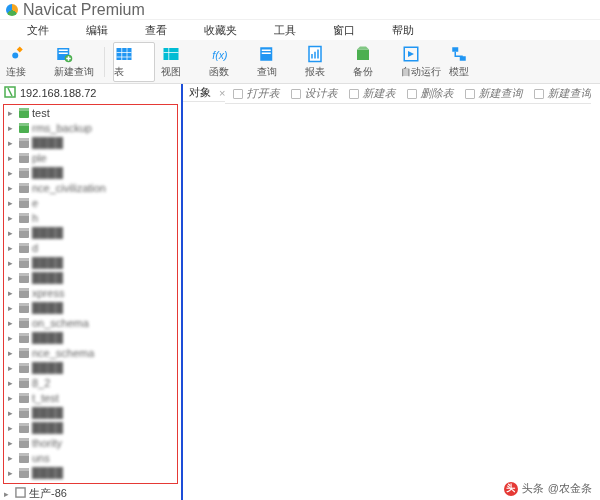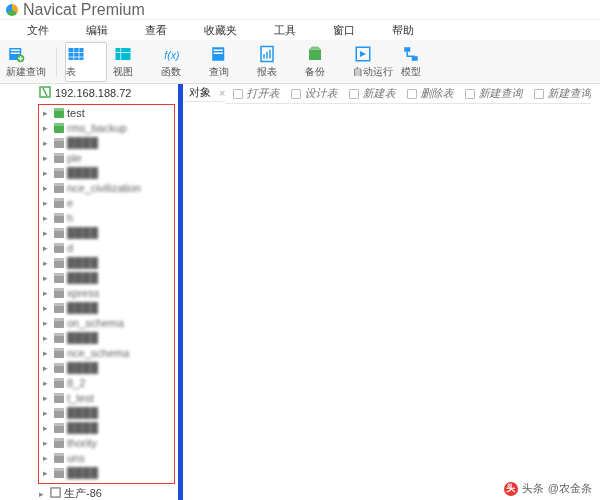--- a/index.html
+++ b/index.html
@@ -9,21 +9,21 @@
 .title-bar .title-text { font-size:16px; color:#666; }
 .menu-bar { height:20px; background:#fff; display:flex; align-items:center; padding:0 4px; gap:14px; font-size:11px; color:#333; }
 .menu-bar span { cursor:default;margin-left:23px; }
 .toolbar { height:44px; background:#f7f7f7; border-bottom:1px solid #e0e0e0; display:flex; align-items:center; padding:0 6px; gap:6px; }
 .tb-item { display:flex; flex-direction:column; align-items:flex-start; justify-content:center; width:42px; height:40px; font-size:10px; color:#555; }
 .tb-item.active { background:#fff; border:1px solid #d0d0d0; border-radius:2px; }
 .tb-icon { width:20px; height:20px; display:flex; align-items:center; justify-content:center; margin-bottom:1px; }
 .tb-icon svg { width:18px; height:18px; }
 .tb-sep { width:1px; height:30px; background:#e0e0e0; margin:0 2px; }
 .main { display:flex; height:416px; }
-.sidebar { width:183px; border-right:5px solid #1d4ed8; overflow:hidden;padding-left:35px; }
+.sidebar { width:183px; border-right:2px solid #1d4ed8; overflow:hidden; }
 .conn-row { display:flex; align-items:center; height:18px; padding-left:4px; gap:4px; font-size:11px; color:#333; }
 .db-list { border:1.5px solid #e53935; margin:2px 3px; height:380px; overflow:hidden; }
 .tree-item { display:flex; align-items:center; height:15px; padding-left:4px; gap:3px; font-size:11px; color:#444; white-space:nowrap; }
 .tree-item.selected { background:#fff; }
 .tree-item .tri { width:8px; color:#888; font-size:9px; }
 .tree-item .dbicon { width:10px; height:10px; background:#9e9e9e; border-radius:1px; position:relative; flex-shrink:0; }
 .tree-item .dbicon::before { content:""; position:absolute; top:0; left:0; right:0; height:3px; background:#bdbdbd; border-radius:1px 1px 0 0; }
 .tree-item.green-db .dbicon { background:#4caf50; }
 .tree-item.green-db .dbicon::before { background:#81c784; }
 .tree-item .label { overflow:hidden; }
@@ -53,20 +53,29 @@
     <span>收藏夹</span>
     <span>工具</span>
     <span>窗口</span>
     <span>帮助</span>
   </div>
 
 <div class="toolbar" id="toolbar">
     <div class="tb-item">
       <div class="tb-icon">
         <svg viewBox="0 0 24 24">
+          <path fill="#2196f3" d="M7 14a4 4 0 1 1 8 0 4 4 0 0 1-8 0z"></path>
+          <path fill="#ff9800" d="M13 6l4-4 4 4-4 4z"></path>
+        </svg>
+      </div>
+      <div>连接</div>
+    </div>
+    <div class="tb-item">
+      <div class="tb-icon">
+        <svg viewBox="0 0 24 24">
           <rect x="3" y="4" width="16" height="16" fill="#2196f3"></rect>
           <rect x="5" y="6" width="12" height="2" fill="#fff"></rect>
           <rect x="5" y="10" width="12" height="2" fill="#fff"></rect>
           <circle cx="18" cy="18" r="5" fill="#4caf50"></circle>
           <path d="M15 18h6M18 15v6" stroke="#fff" stroke-width="2"></path>
         </svg>
       </div>
       <div>新建查询</div>
     </div>
     <div class="tb-sep"></div>

